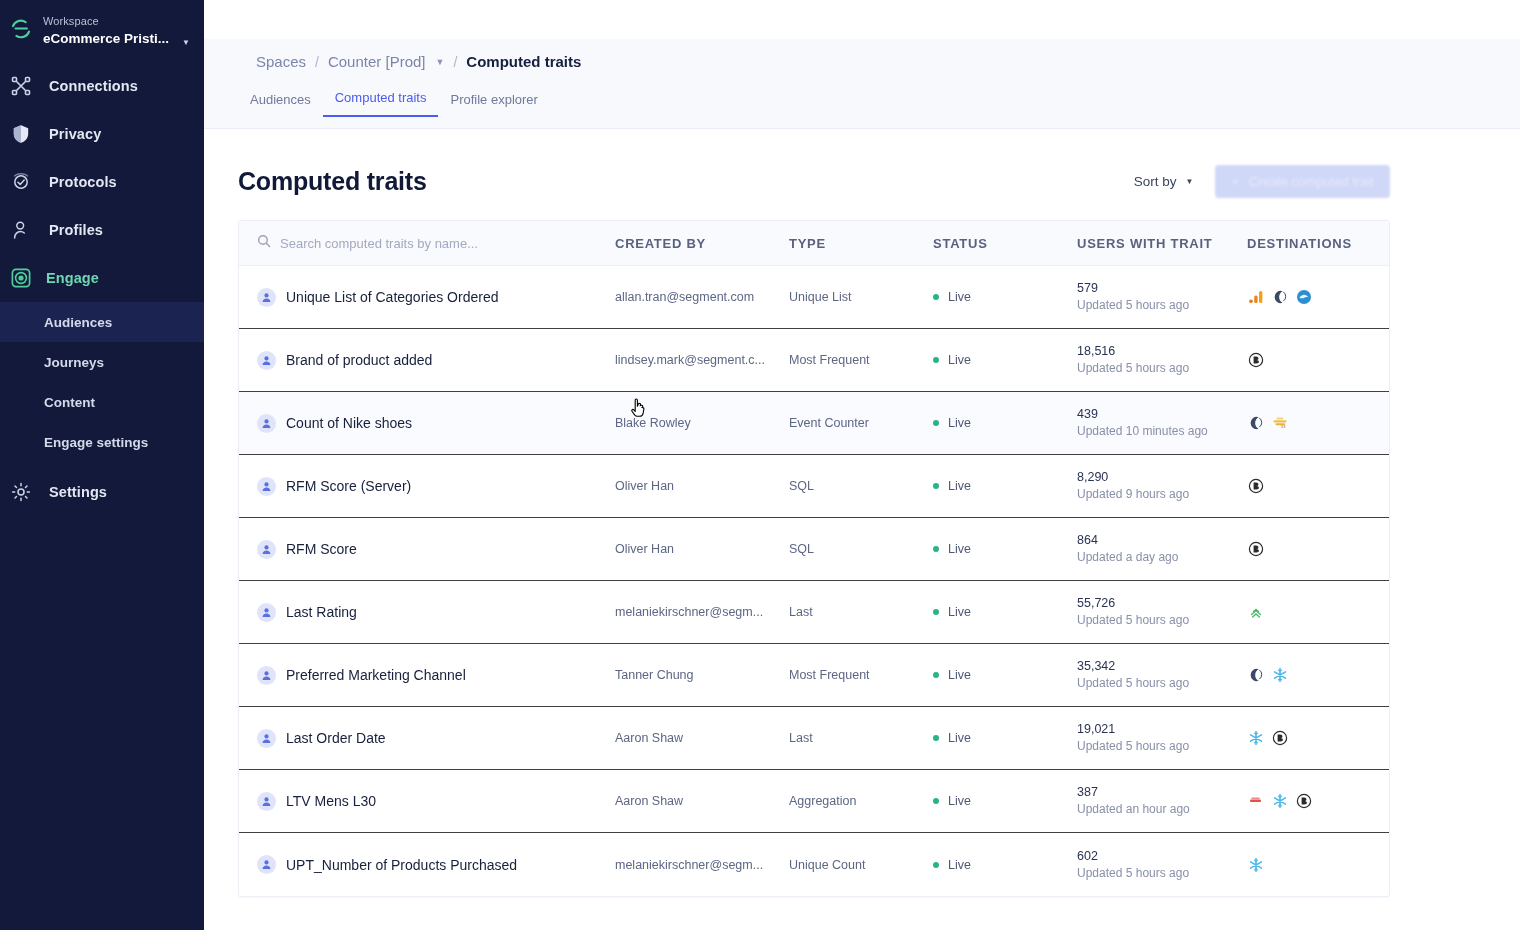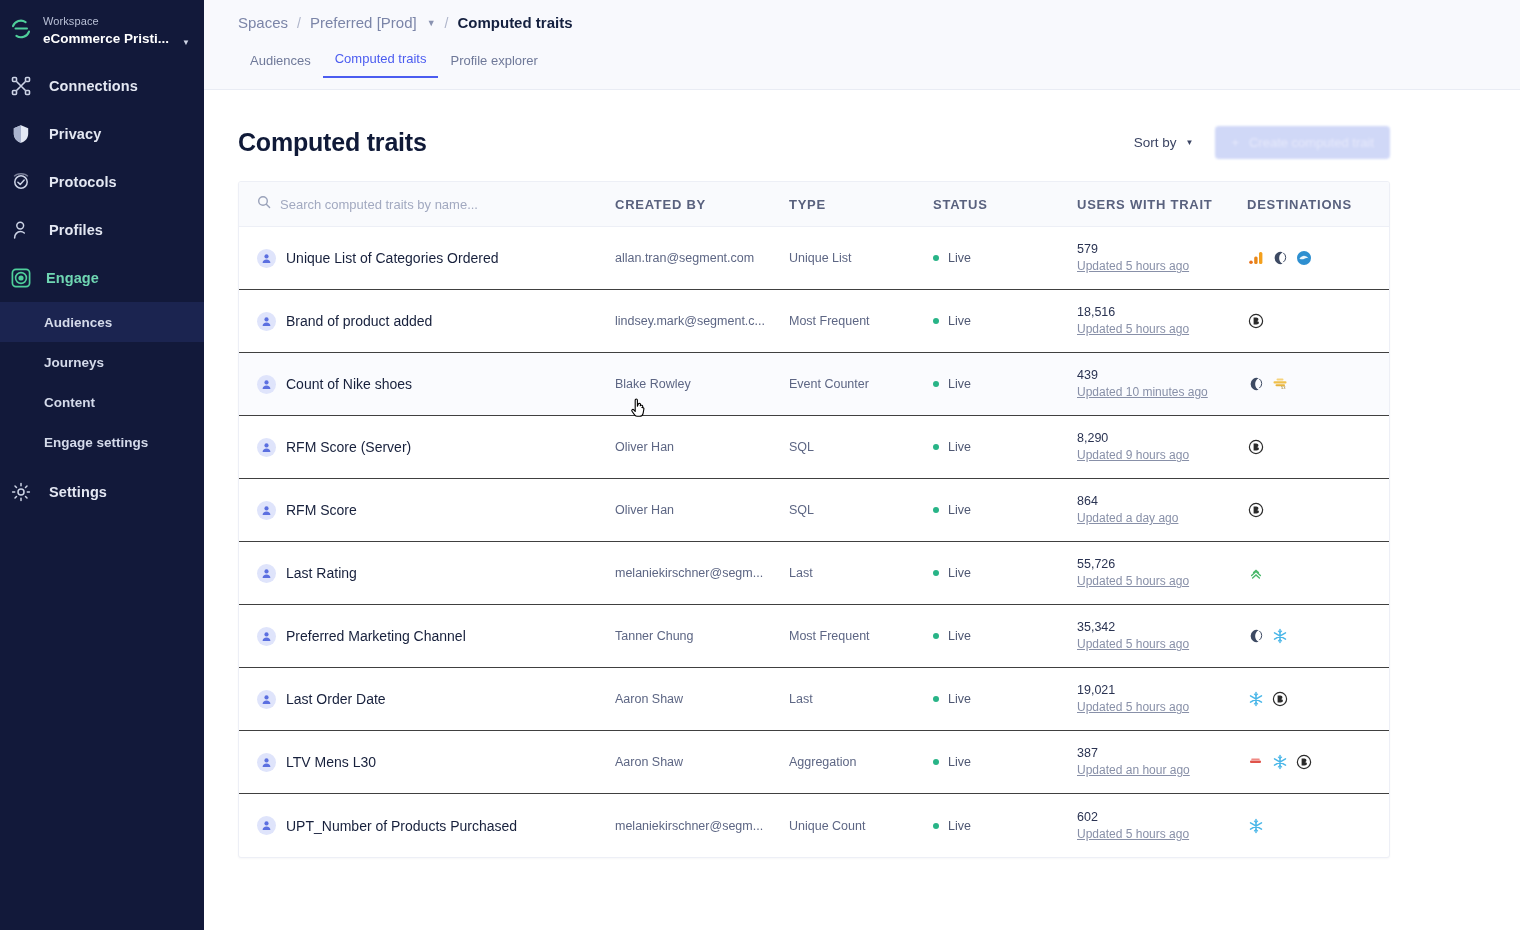--- a/index.html
+++ b/index.html
@@ -55,22 +55,23 @@
 
   
   .main { flex: 1 1 auto; height: 930px; background: #ffffff; position: relative; }
   .topbar {
     height: 90px; background: #f8f9fd;
     border-bottom: 1px solid #e9ecf4;
     position: relative;
   }
   .crumbs {
     display: flex; align-items: center; gap: 9px;
-    padding: 14px 0 0 34px;
+    padding: 14px 0 0 52px;
     font-size: 15px;
+    margin-top: 39px;
   }
   .crumb { color: #7b85a8; cursor: pointer; }
   .crumb-sep { color: #aeb5ca; font-size: 14px; }
   .crumb-caret { color: #8a93b1; font-size: 9px; padding-left: 1px; cursor: pointer; }
   .crumb-current { color: #14203f; font-weight: 700; }
 
   .tabs { display: flex; align-items: flex-end; gap: 0; padding-left: 34px; margin-top: 14px; height: 33px; }
   .tab {
     font-size: 13px; color: #6f7999; padding: 0 12px 10px 12px; cursor: pointer;
   }
@@ -141,21 +142,21 @@
     border-radius: 50%;
     background: #dfe4fb;
     display: flex; align-items: center; justify-content: center;
   }
   .trait-name { font-size: 14px; color: #17203c; white-space: nowrap; overflow:hidden; text-overflow: ellipsis; }
   .cell-txt { font-size: 12.5px; color: #5d6684; white-space: nowrap; overflow: hidden; text-overflow: ellipsis; padding-right: 14px; }
   .status-wrap { display: flex; align-items: center; gap: 9px; }
   .dot { width: 6px; height: 6px; border-radius: 50%; background: #28b487; flex:0 0 6px; }
   .status-txt { font-size: 12.5px; color: #4f5873; }
   .users-n { font-size: 12.5px; color: #2a3352; line-height: 1.35; }
-  .users-upd { font-size: 12px; color: #8890a8; line-height: 1.35; text-decoration: underline; }
+  .users-upd { font-size: 12px; color: #8890a8; line-height: 1.35; }
   .dest-wrap { display: flex; align-items: center; gap: 7px; }
   .dest-ico { width: 17px; height: 17px; display:flex; align-items:center; justify-content:center; }
   .dest-ico svg { display: block; }
 
   
   .cursor { position: absolute; left: 426px; top: 398px; width: 18px; height: 22px; pointer-events:none; z-index: 50; }
 </style>
 </head>
 <body>
 
@@ -260,21 +261,21 @@
 
     </nav>
   </aside>
 
   <section class="main">
 
     <div class="topbar">
       <div class="crumbs">
         <span class="crumb">Spaces</span>
         <span class="crumb-sep">/</span>
-        <span class="crumb">Preferred [Prod]</span>
+        <span class="crumb">Counter [Prod]</span>
         <span class="crumb-caret">▼</span>
         <span class="crumb-sep">/</span>
         <span class="crumb-current">Computed traits</span>
       </div>
 
       <div class="tabs">
         <div class="tab">Audiences</div>
         <div class="tab active">Computed traits</div>
         <div class="tab">Profile explorer</div>
       </div>

